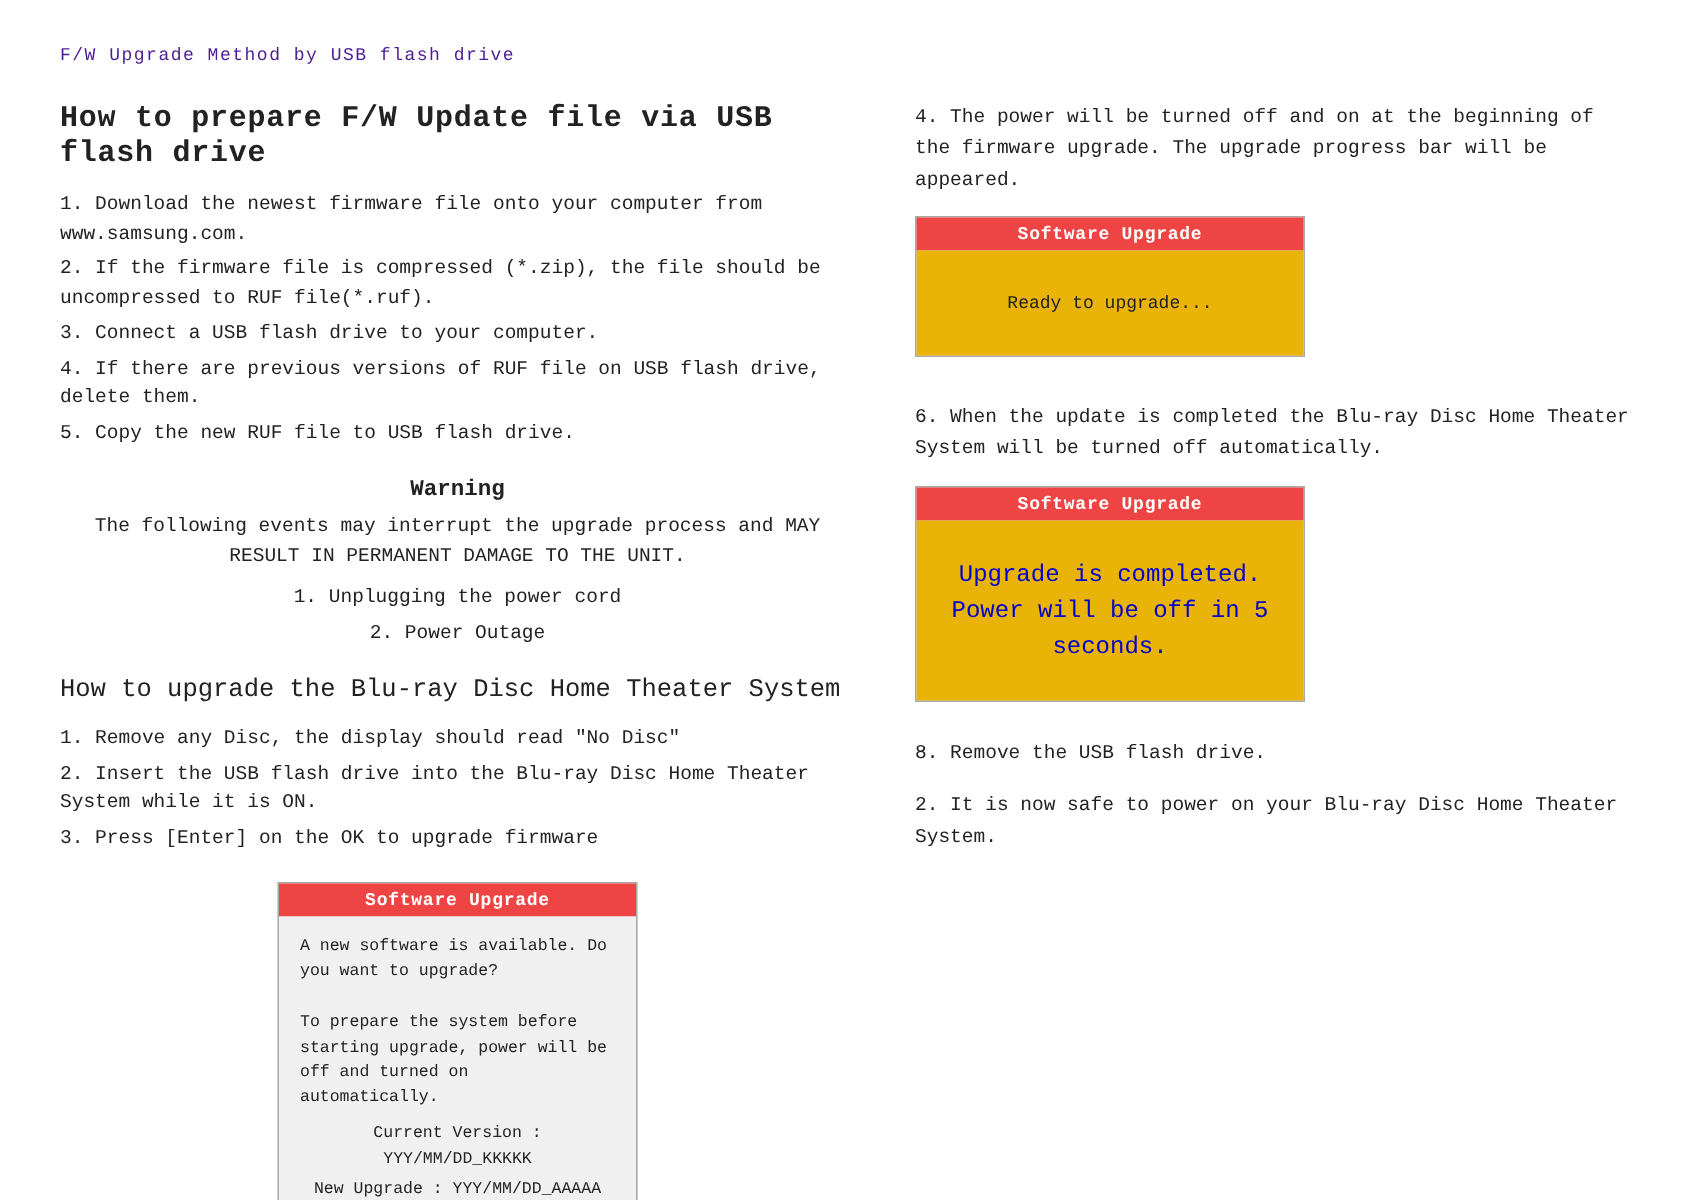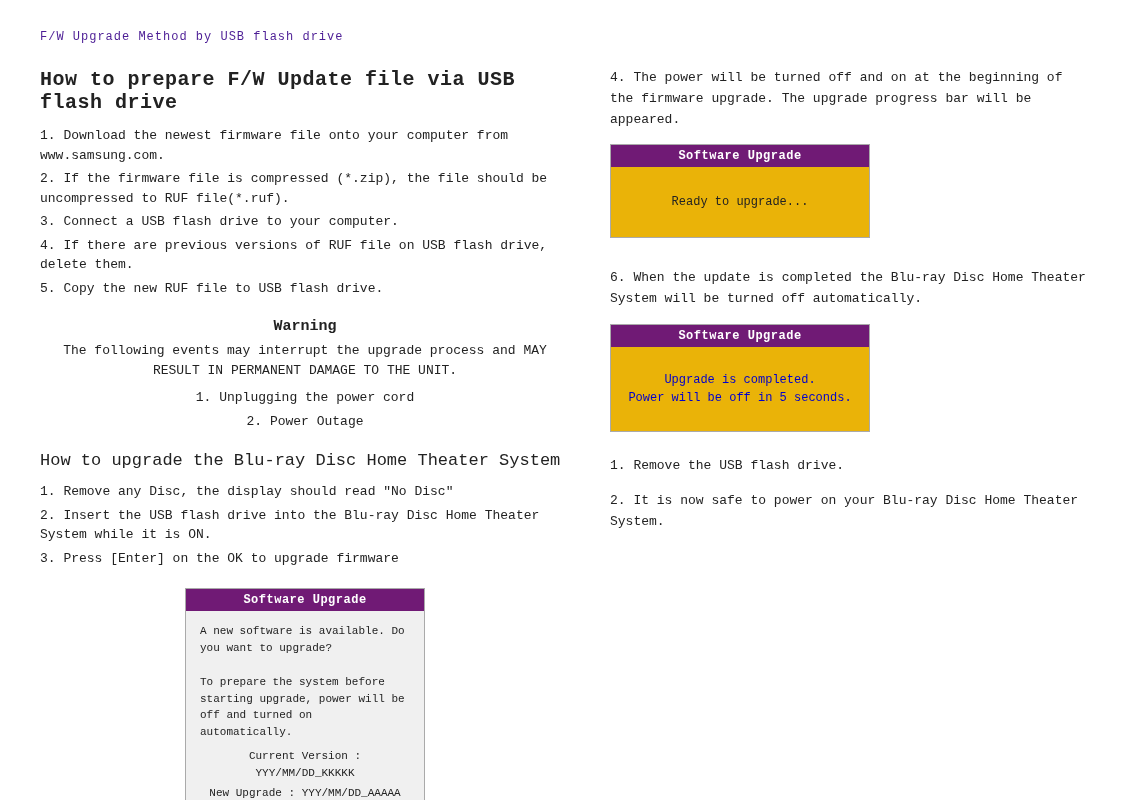--- a/index.html
+++ b/index.html
@@ -64,21 +64,21 @@
       font-weight: normal;
       margin-bottom: 12px;
     }
     .dialog-box {
       border: 1px solid #aaa;
       width: 240px;
       margin: 0 auto;
       background: #e8e8e8;
     }
     .dialog-title-bar {
-      background: #701a75;
+      background: #ef4444;
       color: #fff;
       text-align: center;
       padding: 4px 0;
       font-size: 12px;
       font-weight: bold;
       letter-spacing: 0.5px;
     }
     .dialog-body {
       background: #f0f0f0;
       padding: 12px 14px;
@@ -127,21 +127,21 @@
       font-size: 12px;
       text-align: center;
       color: #222;
       min-height: 70px;
       display: flex;
       align-items: center;
       justify-content: center;
     }
     .upgrade-complete-text {
       color: #0000cc;
-      font-size: 12px;
+      font-size: 16px;
       line-height: 1.5;
     }
     .version-info {
       text-align: center;
       font-size: 11px;
       margin: 4px 0;
     }
   </style>
 </head>
 <body>
@@ -216,19 +216,19 @@
           <div class="dialog-body-large">
             <div>
               <div class="upgrade-complete-text">Upgrade is completed.</div>
               <div class="upgrade-complete-text">Power will be off in 5 seconds.</div>
             </div>
           </div>
         </div>
       </div>
 
       <div class="right-section" style="margin-top: 24px;">
-        <div class="right-text">1. Remove the USB flash drive.</div>
+        <div class="right-text">8. Remove the USB flash drive.</div>
         <div class="right-text">2. It is now safe to power on your Blu-ray Disc Home Theater System.</div>
       </div>
 
     </div>
   </div>
 </div>
 
 </body></html>

